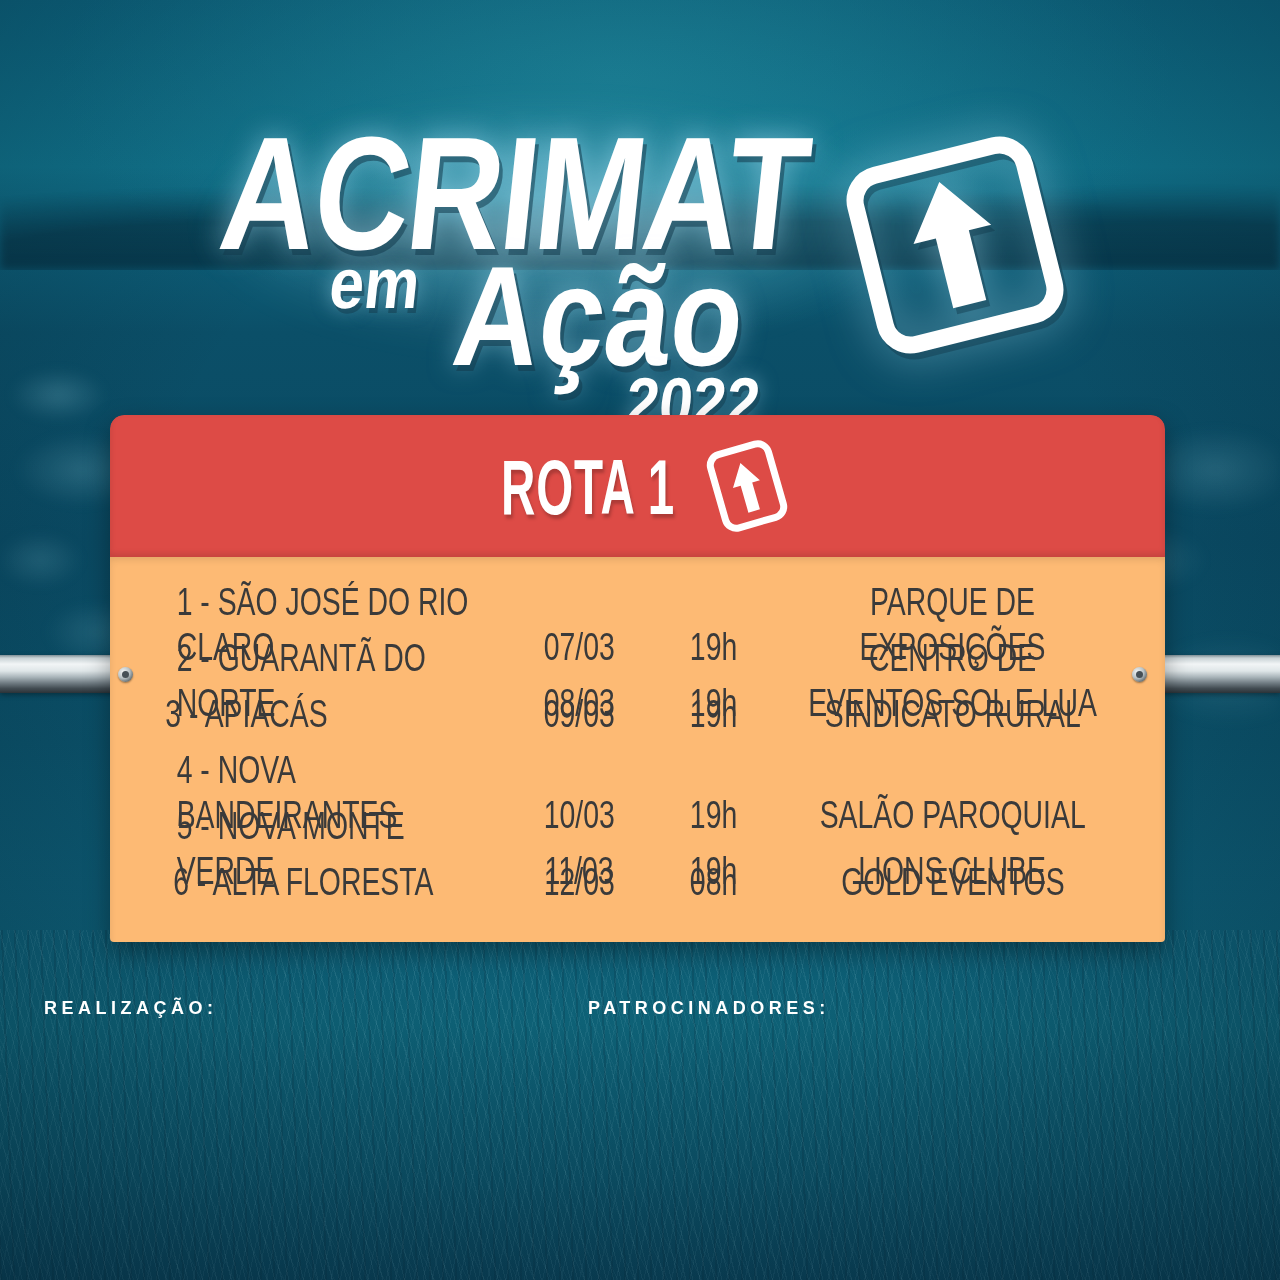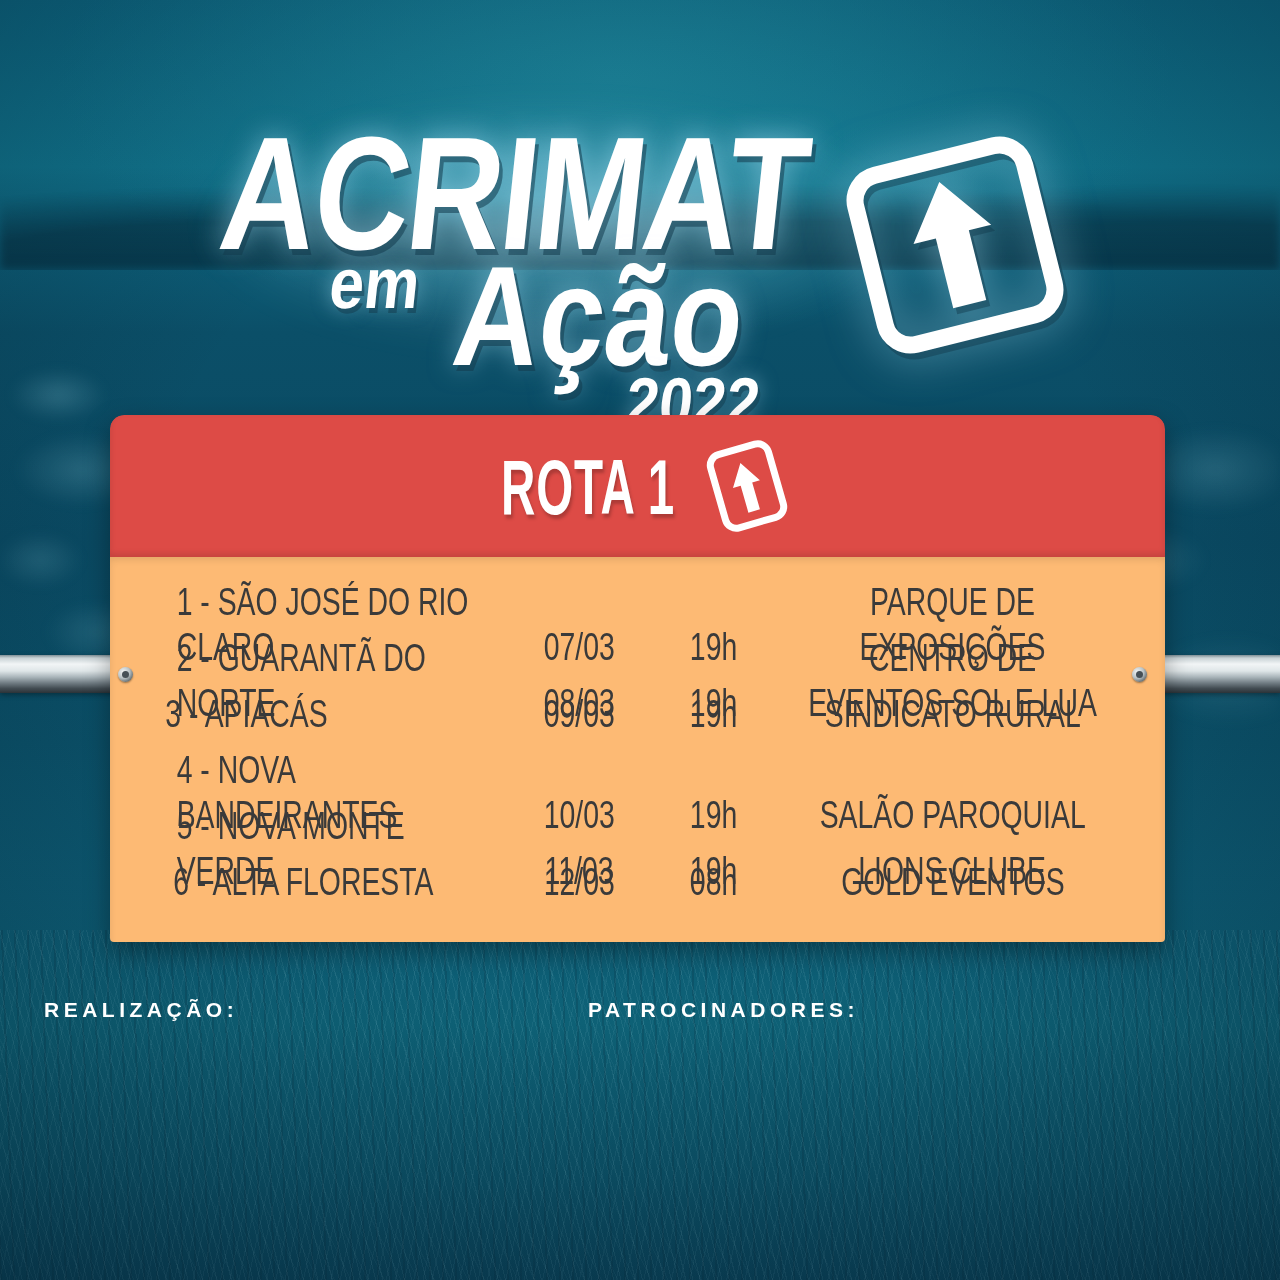--- a/index.html
+++ b/index.html
@@ -169,21 +169,21 @@
   }
   .bolt::after {
     content: ""; position: absolute; left: 4px; top: 4px; width: 7px; height: 7px;
     border-radius: 50%; background: #465056;
   }
   .bolt-l { left: 118px; top: 667px; }
   .bolt-r { left: 1132px; top: 667px; }
 
   
   .foot-label {
-    position: absolute; color: #ffffff; font-size: 21px; font-weight: 700;
+    position: absolute; color: #ffffff; font-size: 18px; font-weight: 700;
     letter-spacing: 4.5px;
   }
   .lbl-real { left: 44px; top: 998px; }
   .lbl-patro { left: 588px; top: 998px; }
 
   .logo-strip {
     position: absolute; left: 0; top: 1055px; width: 1280px; height: 130px;
   }
 </style>
 </head>

